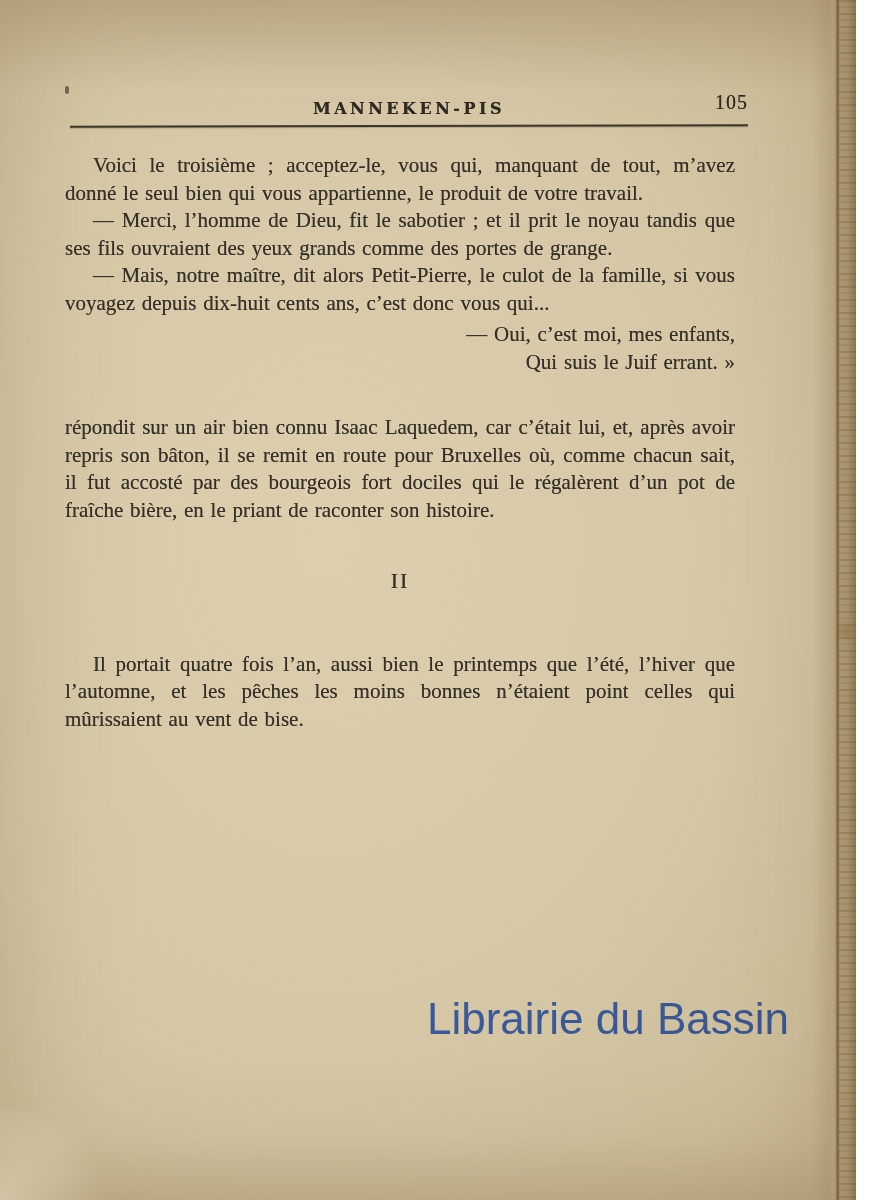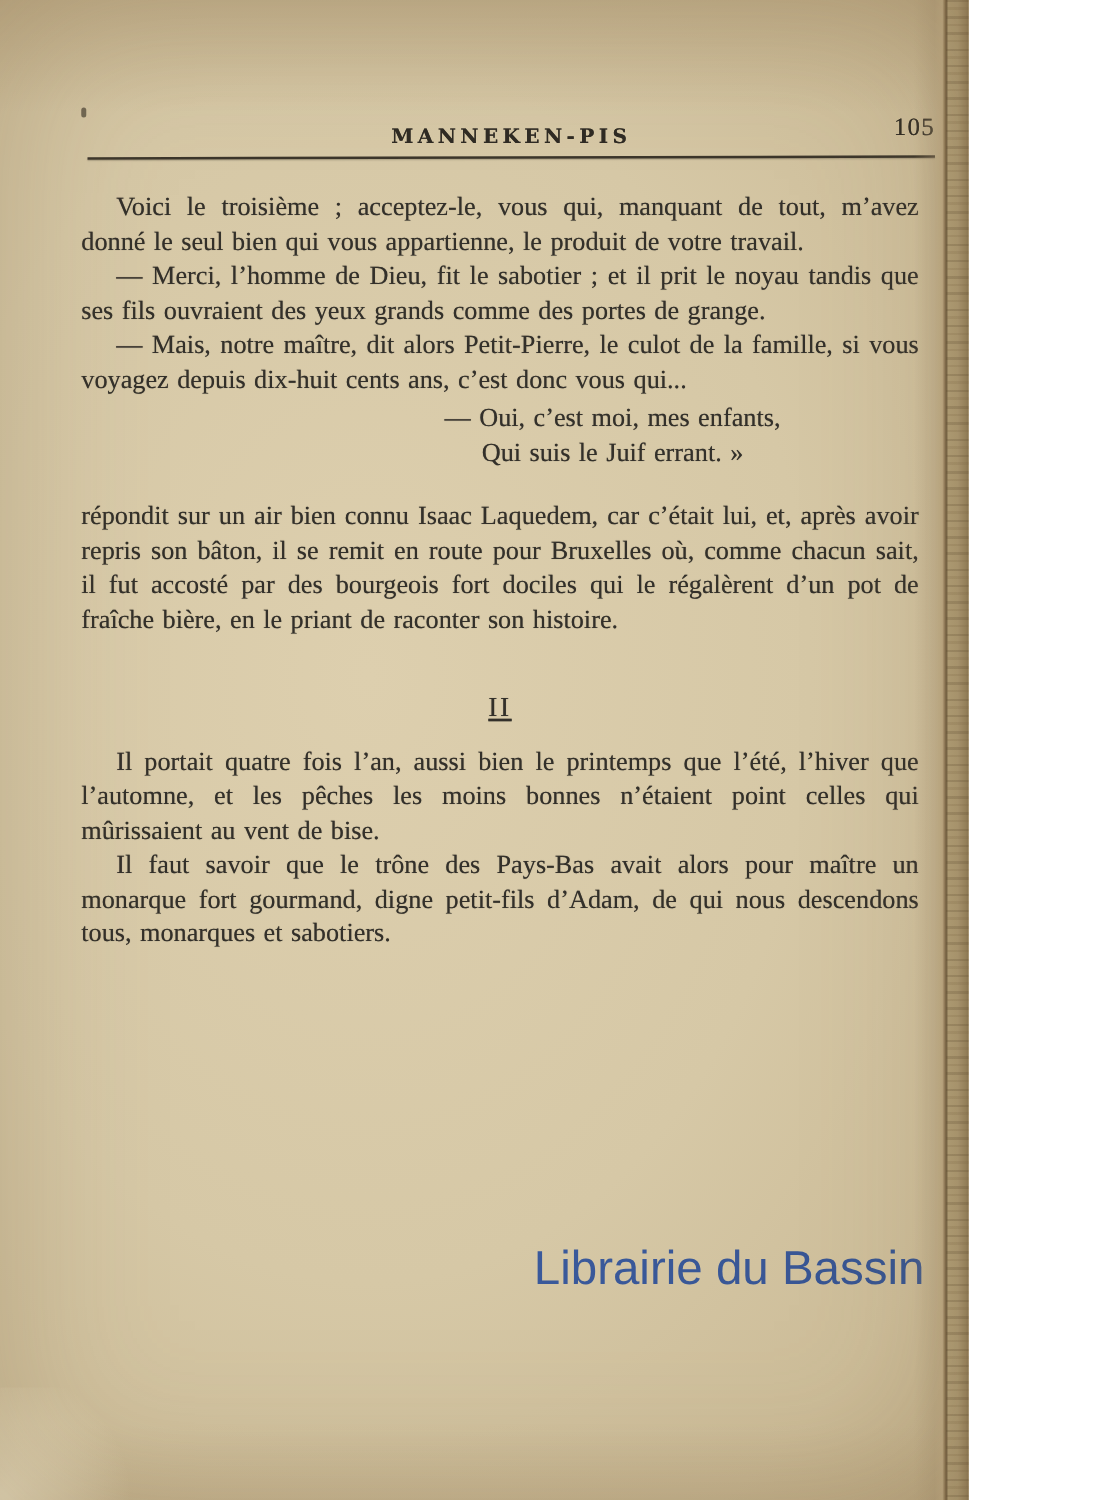--- a/index.html
+++ b/index.html
@@ -1,19 +1,19 @@
 <!DOCTYPE html>
 <html lang="fr"><head>
 <meta charset="utf-8">
 <title>Scanned book page</title>
 <style>
   html,body{margin:0;padding:0;}
   .scan{
     position:relative;
-    width:775px;height:1200px;
+    width:856px;height:1200px;
     overflow:hidden;
     background:
       radial-gradient(ellipse at 38% 45%, #ddcfae 0%, #d6c8a6 52%, #cdbd99 82%, #c2b08a 100%);
     font-family:"Liberation Serif", serif;
   }
   
   .shade-top{position:absolute;left:0;top:0;right:0;height:90px;
     background:linear-gradient(180deg, rgba(176,154,116,.45) 0, rgba(176,154,116,0) 100%);}
   .shade-bottom{position:absolute;left:0;bottom:0;right:0;height:60px;
     background:linear-gradient(0deg, rgba(176,154,116,.28) 0, rgba(176,154,116,0) 100%);}
@@ -49,26 +49,26 @@
     text-shadow:0 0 .5px rgba(47,43,36,.8);}
   .rule{position:absolute;left:0;right:0;top:29px;height:2px;background:#3c362b;
     transform:rotate(-.12deg);box-shadow:0 1px 1px rgba(60,54,43,.25);}
   
   .text-block{position:absolute;left:65px;top:152px;width:670px;
     font-size:21px;line-height:27.5px;color:#33302a;
     text-align:justify;word-spacing:1.5px;
     text-shadow:0 0 .6px rgba(51,48,42,.65);}
   .para{margin:0;text-indent:28px;}
   .para.noindent{text-indent:0;}
-  .verse{margin:4px 0 23px 180px;text-align:center;}
-  .section-heading{margin:43px 0 16px 0;text-align:center;
-    font-size:22px;font-weight:normal;letter-spacing:2px;color:#33302a;text-decoration:underline;}
+  .verse{margin:4px 0 38px 180px;text-align:right;}
+  .section-heading{margin:43px 0 56px 0;text-align:center;
+    font-size:22px;font-weight:normal;letter-spacing:2px;color:#33302a;}
   
   .watermark{position:absolute;left:427px;top:994px;
-    font-family:"Liberation Sans", sans-serif;font-size:38px;font-weight:normal;
+    font-family:"Liberation Sans", sans-serif;font-size:44px;font-weight:normal;
     color:#2459ee;opacity:.85;mix-blend-mode:multiply;white-space:nowrap;
     letter-spacing:0;}
 </style>
 </head>
 <body>
 
 <div class="scan">
 
   <div class="shade-top"></div>
   <div class="shade-bottom"></div>
@@ -87,21 +87,20 @@
     <div class="verse">
       <div>— Oui, c’est moi, mes enfants,</div>
       <div>Qui suis le Juif errant. »</div>
     </div>
 
     <p class="para noindent">répondit sur un air bien connu Isaac Laquedem, car c’était lui, et, après avoir repris son bâton, il se remit en route pour Bruxelles où, comme chacun sait, il fut accosté par des bourgeois fort dociles qui le régalèrent d’un pot de fraîche bière, en le priant de raconter son histoire.</p>
 
     <h2 class="section-heading">II</h2>
 
     <p class="para">Il portait quatre fois l’an, aussi bien le printemps que l’été, l’hiver que l’automne, et les pêches les moins bonnes n’étaient point celles qui mûrissaient au vent de bise.</p>
-    <p class="para">Il faut savoir que le trône des Pays-Bas avait alors pour maître un monarque fort gourmand, digne petit-fils d’Adam, de qui nous descendons tous, monarques et sabotiers.</p>
   </div>
 
   <div class="watermark">Librairie du Bassin</div>
 
   <div class="right-edge"></div>
   <div class="right-edge-texture"></div>
   <div class="stain-1"></div>
   <div class="speck-1"></div>
   <div class="corner-curl"></div>
   <div class="vignette"></div>

